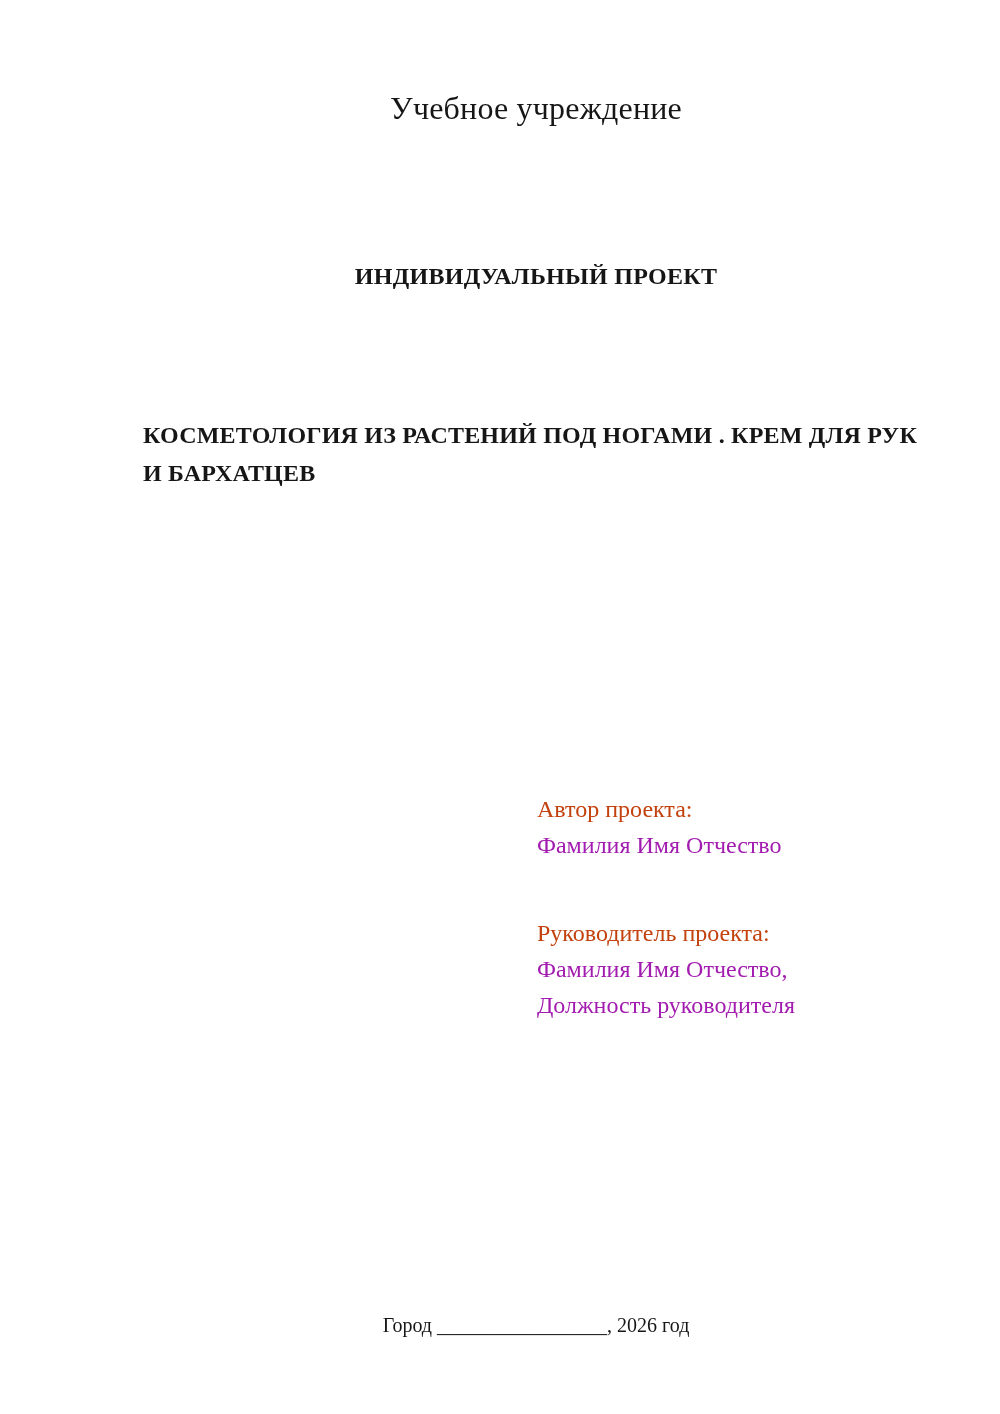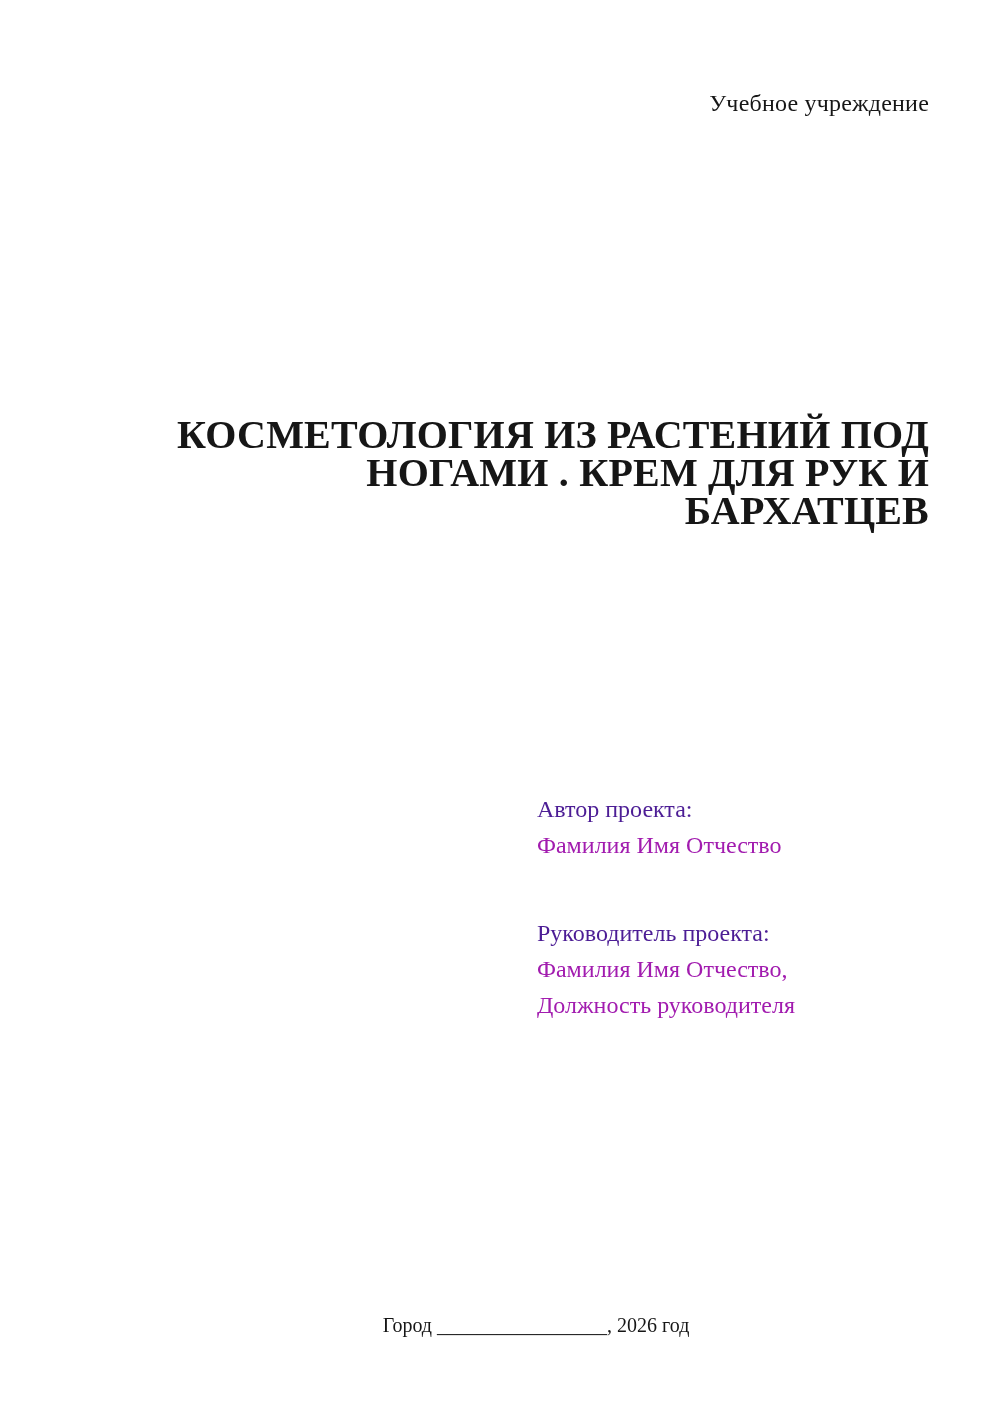--- a/index.html
+++ b/index.html
@@ -19,70 +19,70 @@
   
   .centered-line {
     position: absolute;
     left: 143px;
     right: 71px;
     text-align: center;
     white-space: nowrap;
   }
   .institution {
     top: 90px;
-    font-size: 24px;
+    font-size: 32px;
     letter-spacing: 0.2px;
-    text-align: right;
   }
   .project-type {
     top: 263px;
     font-size: 24px;
     font-weight: bold;
     letter-spacing: 0.3px;
   }
   .main-title {
     position: absolute;
     top: 416px;
     left: 143px;
     right: 71px;
-    text-align: right;
-    font-size: 40px;
+    text-align: left;
+    font-size: 24px;
     font-weight: bold;
     line-height: 38px;
     letter-spacing: 0.2px;
   }
   .credits {
     position: absolute;
     left: 537px;
     top: 791px;
     font-size: 24px;
     line-height: 36px;
   }
   .credits .label {
-    color: #4c1d95;
+    color: #c2410c;
   }
   .credits .placeholder {
     color: #a21caf;
   }
   .credits .group-gap {
     margin-top: 52px;
   }
   .footer-line {
     top: 1314px;
     font-size: 20px;
     font-family: Liberation Serif, serif;
   }
 </style>
 </head>
 <body>
 
 <div class="page">
 
   <div class="centered-line institution">Учебное учреждение</div>
 
+  <div class="centered-line project-type">ИНДИВИДУАЛЬНЫЙ ПРОЕКТ</div>
 
   <h1 class="main-title">КОСМЕТОЛОГИЯ ИЗ РАСТЕНИЙ ПОД НОГАМИ . КРЕМ ДЛЯ РУК И БАРХАТЦЕВ</h1>
 
   <div class="credits">
     <div class="label">Автор проекта:</div>
     <div class="placeholder">Фамилия Имя Отчество</div>
     <div class="label group-gap">Руководитель проекта:</div>
     <div class="placeholder">Фамилия Имя Отчество,</div>
     <div class="placeholder">Должность руководителя</div>
   </div>

